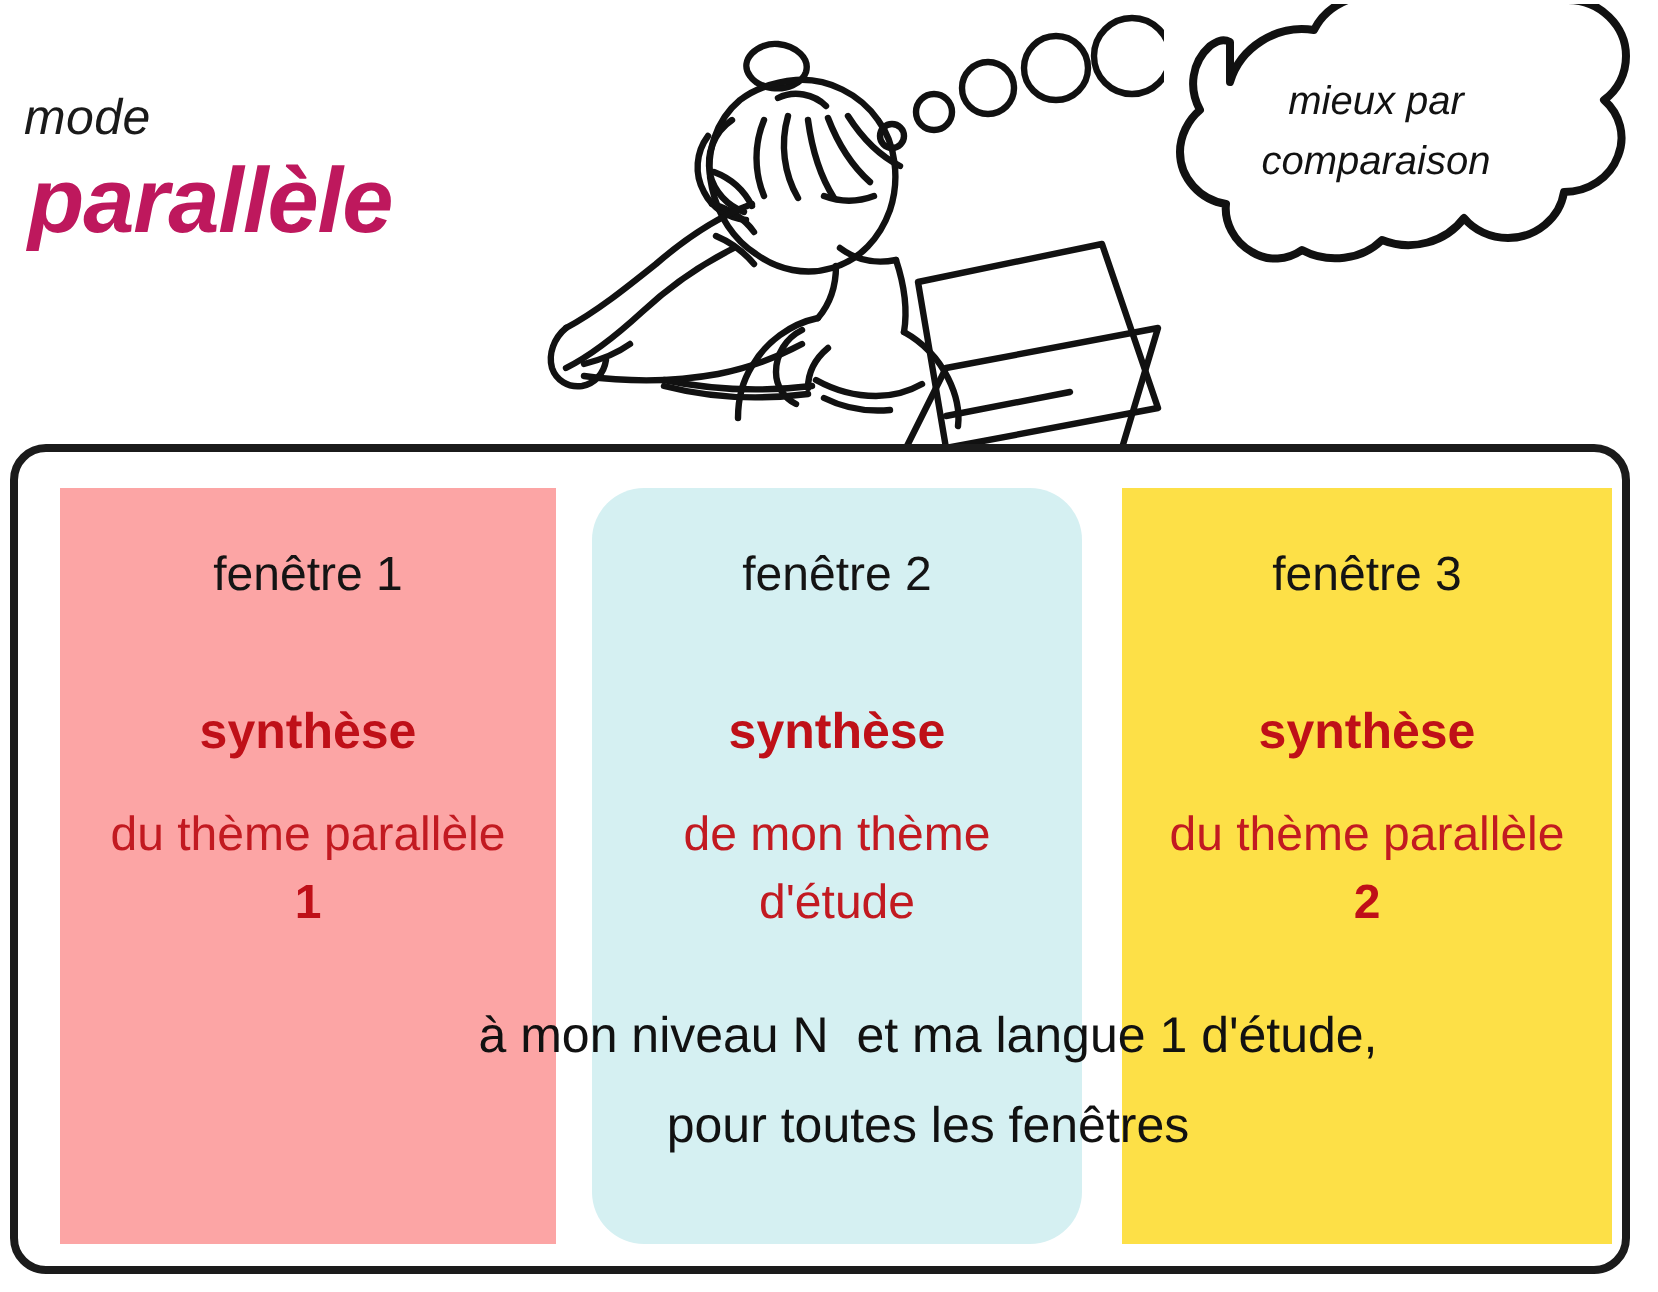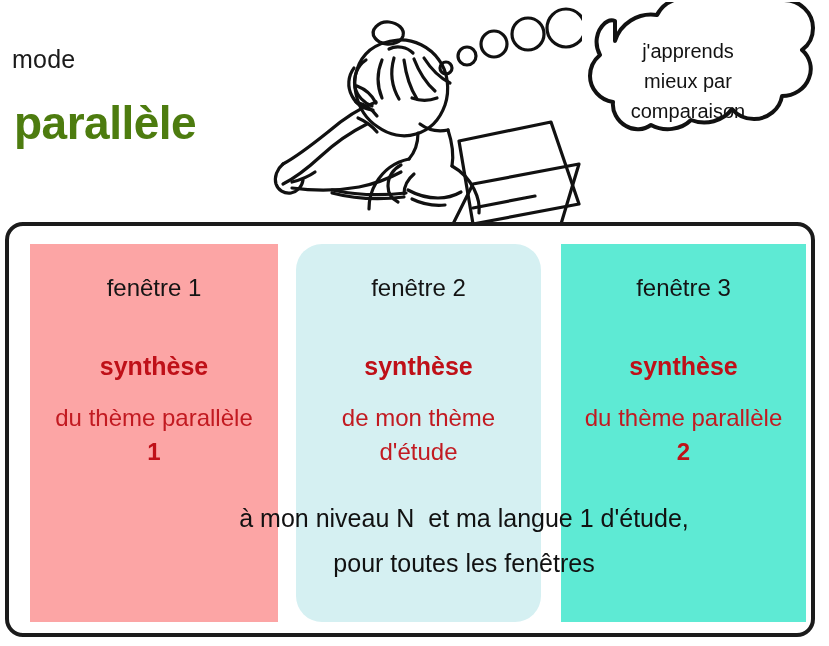--- a/index.html
+++ b/index.html
@@ -15,39 +15,40 @@
     font-family: "Liberation Sans", sans-serif;
     -webkit-font-smoothing: antialiased;
   }
 
   
   #header {
     position: absolute;
     left: 0; top: 0;
     width: 829px;
     height: 222px;
+    font-style: italic;
   }
 
   #mode-label {
     position: absolute;
     left: 12px;
     top: 45px;
     font-size: 25px;
     color: #1a1a1a;
     letter-spacing: 0.2px;
     white-space: nowrap;
   }
 
   #mode-title {
     position: absolute;
     left: 14px;
-    top: 96px;
+    top: 73px;
     font-size: 46px;
     font-weight: bold;
-    color: #4d7c0f;
+    color: #be185d;
     letter-spacing: -0.5px;
     white-space: nowrap;
   }
 
   
   #illustration {
     position: absolute;
     left: 262px;
     top: 2px;
     width: 320px;
@@ -96,21 +97,21 @@
 
   .panel {
     position: absolute;
     top: 18px;
     height: 378px;
     box-sizing: border-box;
     text-align: center;
   }
   #panel-1 { left: 21px;  width: 248px; background: #fca5a5; }
   #panel-2 { left: 287px; width: 245px; background: #d5f0f2; border-radius: 26px; }
-  #panel-3 { left: 552px; width: 245px; background: #5eead4; }
+  #panel-3 { left: 552px; width: 245px; background: #fde047; }
 
   .window-label {
     position: absolute;
     left: 0; right: 0;
     top: 30px;
     font-size: 24px;
     color: #141414;
   }
   .synth-word {
     position: absolute;
@@ -234,21 +235,20 @@
                c-7 5 -17 6 -25 1
                c-9 -5 -14 -15 -13 -24
                c-13 -2 -23 -13 -23 -26
                c0 -8 4 -16 10 -21
                c-6 -11 -4 -24 5 -32
                c3 -2 6 -4 10 -2 z"></path>
     </svg>
   </div>
 
   <div id="cloud-text">
-    <div>j'apprends</div>
     <div>mieux par</div>
     <div>comparaison</div>
   </div>
 </div>
 
 <div id="windows-frame">
   <div id="panels">
 
     <div class="panel" id="panel-1">
       <div class="window-label">fenêtre 1</div>

